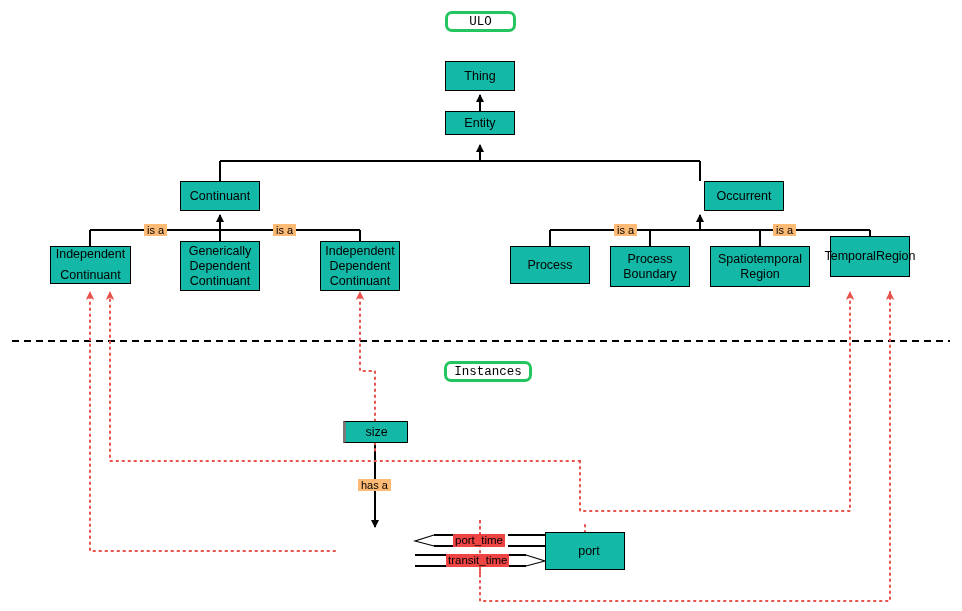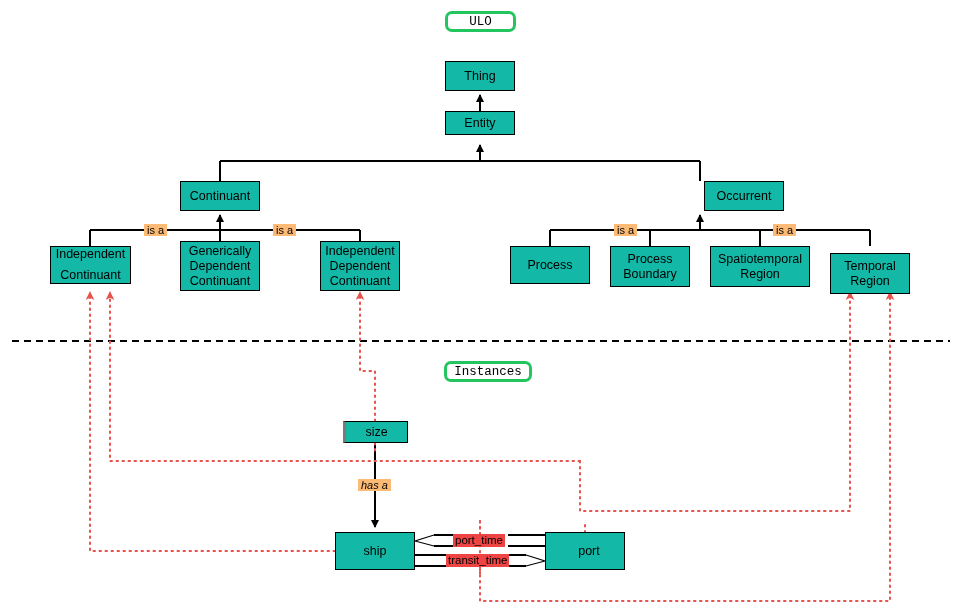--- a/index.html
+++ b/index.html
@@ -163,21 +163,21 @@
   <div class="node" style="left:610px;top:246px;width:80px;height:41px;flex-direction:column;">
     <span>Process</span>
     <span>Boundary</span>
   </div>
 
   <div class="node" style="left:710px;top:246px;width:100px;height:41px;flex-direction:column;">
     <span>Spatiotemporal</span>
     <span>Region</span>
   </div>
 
-  <div class="node" style="left:830px;top:253px;width:80px;height:41px;flex-direction:column;">
+  <div class="node" style="left:830px;top:236px;width:80px;height:41px;flex-direction:row;">
     <span>Temporal</span>
     <span>Region</span>
   </div>
 
   <div class="edgelabel" style="left:144px;top:224px;">
     <span>is a</span>
   </div>
   <div class="edgelabel" style="left:273px;top:224px;">
     <span>is a</span>
   </div>
@@ -185,29 +185,26 @@
     <span>is a</span>
   </div>
   <div class="edgelabel" style="left:773px;top:224px;">
     <span>is a</span>
   </div>
 
   <div class="node shadowleft" style="left:343px;top:421px;width:65px;height:22px;">
     <span>size</span>
   </div>
 
-  <div class="node" style="left:335px;top:532px;width:80px;height:38px;">
-    <span>ship</span>
-  </div>
 
   <div class="node" style="left:545px;top:532px;width:80px;height:38px;padding-left:8px;">
     <span>port</span>
   </div>
 
-  <div class="edgelabel" style="left:358px;top:479px;font-style:italic;">
+  <div class="edgelabel" style="left:358px;top:479px;">
     <span>has a</span>
   </div>
 
   <div class="assoclabel" style="left:453px;top:534px;">
     <span>port_time</span>
   </div>
 
   <div class="assoclabel" style="left:446px;top:554px;">
     <span>transit_time</span>
   </div>

